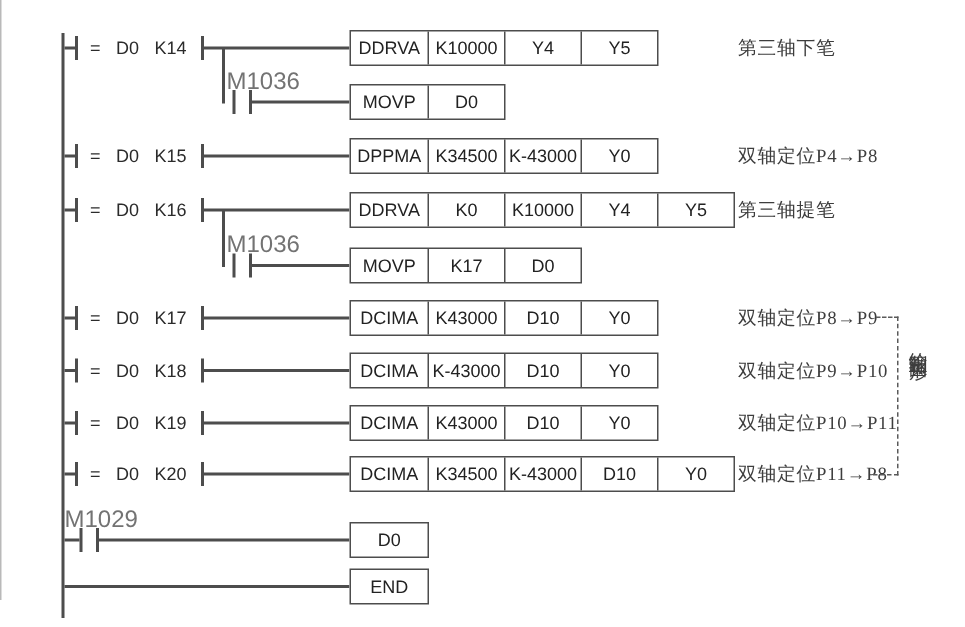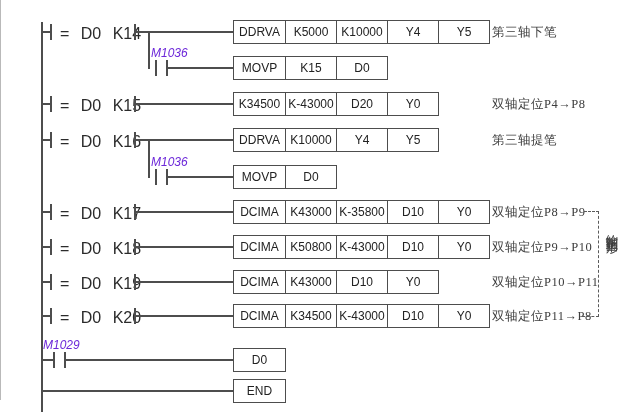--- a/index.html
+++ b/index.html
@@ -15,24 +15,24 @@
   .wire { position:absolute; background:#4d4d4d; height:2px; }
   .vwire { position:absolute; background:#4d4d4d; width:2px; }
 
   .rung { position:absolute; left:0; top:var(--y); width:643px; height:0; }
 
   .tick { position:absolute; top:-8px; width:2px; height:16px; background:#4d4d4d; }
   .cbar { position:absolute; top:-8px; width:2px; height:16px; background:#4d4d4d; }
 
   .contact-label {
     position:absolute; left:60px; top:-7px;
-    font-size:16px; color:#2b2b2b; white-space:pre; word-spacing:7px;
+    font-size:12px; color:#2b2b2b; white-space:pre; word-spacing:7px;
   }
   .mlabel {
-    position:absolute; font-size:12px; color:#6d28d9; white-space:nowrap;font-style:italic;
+    position:absolute; font-size:16px; color:#737373; white-space:nowrap;
   }
 
   .box {
     position:absolute; left:233px; top:-12px; height:24px;
     display:flex; background:#ffffff; border:1.5px solid #4d4d4d;
   }
   .cell {
     height:100%; display:flex; align-items:center; justify-content:center;
     font-size:12px; color:#222222; border-left:1.5px solid #4d4d4d;
     white-space:nowrap;
@@ -66,108 +66,106 @@
   <div class="vwire" style="left:41px; top:22px; height:390px;"></div>
 
   <div class="rung" style="--y:32px">
     <div class="wire" style="left:43px; top:-1px; width:7px;"></div>
     <div class="tick" style="left:50px;"></div>
     <div class="contact-label">= D0 K14</div>
     <div class="tick" style="left:134px;"></div>
     <div class="wire" style="left:136px; top:-1px; width:97px;"></div>
     <div class="box">
       <div class="cell c51">DDRVA</div>
-      <div class="cell c51">K5000</div>
       <div class="cell c51">K10000</div>
       <div class="cell c51">Y4</div>
       <div class="cell c51">Y5</div>
     </div>
     <div class="comment">第三轴下笔</div>
   </div>
 
   <div class="rung" style="--y:68px">
     <div class="vwire" style="left:148px; top:-36px; height:37px;"></div>
     <div class="mlabel" style="left:151px; top:-22px;">M1036</div>
     <div class="cbar" style="left:155px;"></div>
     <div class="cbar" style="left:166px;"></div>
     <div class="wire" style="left:168px; top:-1px; width:65px;"></div>
     <div class="box">
       <div class="cell c51">MOVP</div>
-      <div class="cell c51">K15</div>
       <div class="cell c51">D0</div>
     </div>
   </div>
 
   <div class="rung" style="--y:104px">
     <div class="wire" style="left:43px; top:-1px; width:7px;"></div>
     <div class="tick" style="left:50px;"></div>
     <div class="contact-label">= D0 K15</div>
     <div class="tick" style="left:134px;"></div>
     <div class="wire" style="left:136px; top:-1px; width:97px;"></div>
     <div class="box">
+      <div class="cell c51">DPPMA</div>
       <div class="cell c51">K34500</div>
       <div class="cell c51">K-43000</div>
-      <div class="cell c51">D20</div>
       <div class="cell c51">Y0</div>
     </div>
     <div class="comment">双轴定位P4→P8</div>
   </div>
 
   <div class="rung" style="--y:140px">
     <div class="wire" style="left:43px; top:-1px; width:7px;"></div>
     <div class="tick" style="left:50px;"></div>
     <div class="contact-label">= D0 K16</div>
     <div class="tick" style="left:134px;"></div>
     <div class="wire" style="left:136px; top:-1px; width:97px;"></div>
     <div class="box">
       <div class="cell c51">DDRVA</div>
+      <div class="cell c51">K0</div>
       <div class="cell c51">K10000</div>
       <div class="cell c51">Y4</div>
       <div class="cell c51">Y5</div>
     </div>
     <div class="comment">第三轴提笔</div>
   </div>
 
   <div class="rung" style="--y:177px">
     <div class="vwire" style="left:148px; top:-37px; height:38px;"></div>
     <div class="mlabel" style="left:151px; top:-22px;">M1036</div>
     <div class="cbar" style="left:155px;"></div>
     <div class="cbar" style="left:166px;"></div>
     <div class="wire" style="left:168px; top:-1px; width:65px;"></div>
     <div class="box">
       <div class="cell c51">MOVP</div>
+      <div class="cell c51">K17</div>
       <div class="cell c51">D0</div>
     </div>
   </div>
 
   <div class="rung" style="--y:212px">
     <div class="wire" style="left:43px; top:-1px; width:7px;"></div>
     <div class="tick" style="left:50px;"></div>
     <div class="contact-label">= D0 K17</div>
     <div class="tick" style="left:134px;"></div>
     <div class="wire" style="left:136px; top:-1px; width:97px;"></div>
     <div class="box">
       <div class="cell c51">DCIMA</div>
       <div class="cell c51">K43000</div>
-      <div class="cell c51">K-35800</div>
       <div class="cell c51">D10</div>
       <div class="cell c51">Y0</div>
     </div>
     <div class="comment">双轴定位P8→P9</div>
   </div>
 
   <div class="rung" style="--y:247px">
     <div class="wire" style="left:43px; top:-1px; width:7px;"></div>
     <div class="tick" style="left:50px;"></div>
     <div class="contact-label">= D0 K18</div>
     <div class="tick" style="left:134px;"></div>
     <div class="wire" style="left:136px; top:-1px; width:97px;"></div>
     <div class="box">
       <div class="cell c51">DCIMA</div>
-      <div class="cell c51">K50800</div>
       <div class="cell c51">K-43000</div>
       <div class="cell c51">D10</div>
       <div class="cell c51">Y0</div>
     </div>
     <div class="comment">双轴定位P9→P10</div>
   </div>
 
   <div class="rung" style="--y:282px">
     <div class="wire" style="left:43px; top:-1px; width:7px;"></div>
     <div class="tick" style="left:50px;"></div>

